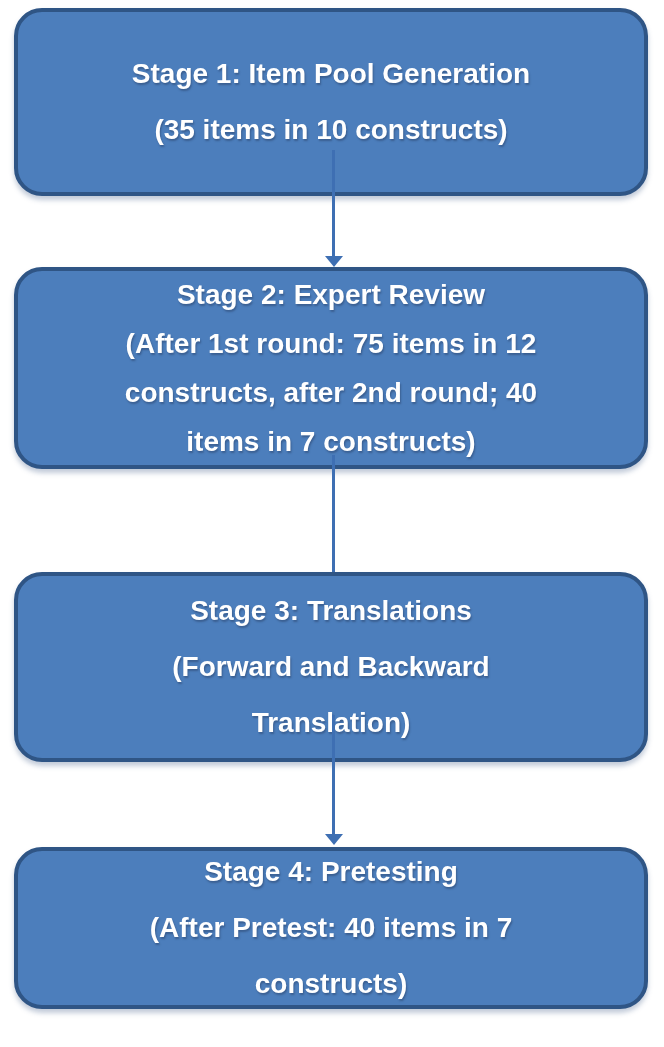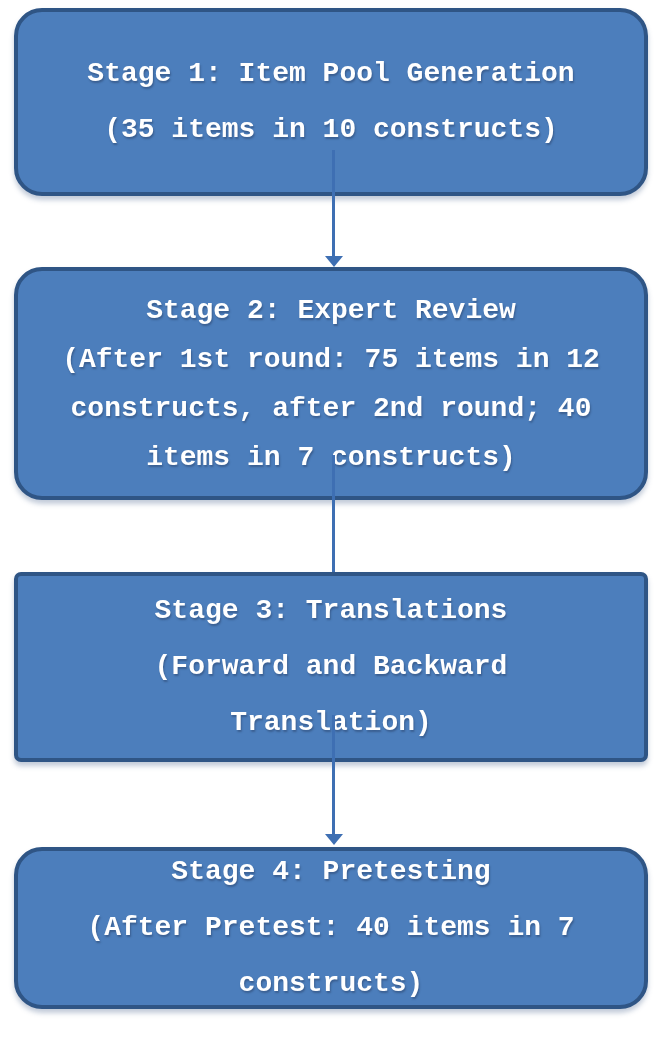--- a/index.html
+++ b/index.html
@@ -6,39 +6,39 @@
     margin: 0;
     padding: 0;
     background: #ffffff;
   }
   .canvas {
     position: relative;
     width: 664px;
     height: 1047px;
     background: #ffffff;
     overflow: hidden;
-    font-family: Liberation Mono, monospace;
+    font-family: Liberation Sans, sans-serif;
   }
   .stage-box {
     position: absolute;
     left: 14px;
     width: 634px;
     box-sizing: border-box;
     background: #4C7EBC;
     border: 4px solid #2F5585;
     border-radius: 28px;
     box-shadow: 0 4px 5px rgba(120, 140, 170, 0.45);
     display: flex;
     align-items: center;
     justify-content: center;
     z-index: 1;
   }
   .box-1 { top: 8px;   height: 188px; }
-  .box-2 { top: 267px; height: 233px; }
-  .box-3 { top: 572px; height: 190px; border-radius: 7px; }
+  .box-2 { top: 267px; height: 202px; }
+  .box-3 { top: 572px; height: 190px; }
   .box-4 { top: 847px; height: 162px; }
   .stage-text {
     white-space: pre-line;
     text-align: center;
     color: #ffffff;
     font-weight: bold;
     font-size: 28px;
     line-height: 56px;
     text-shadow: 1px 2px 2px rgba(35, 55, 90, 0.45);
     padding: 0 24px;

